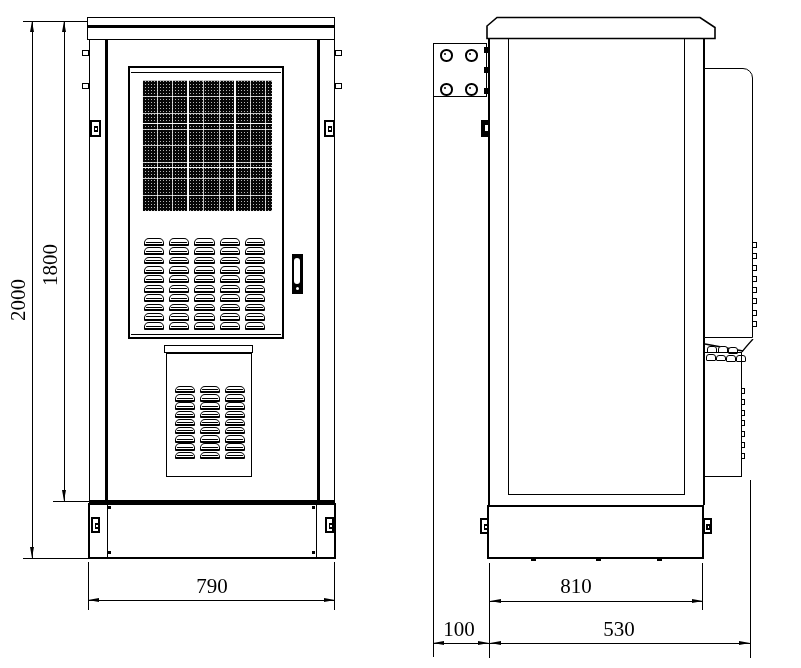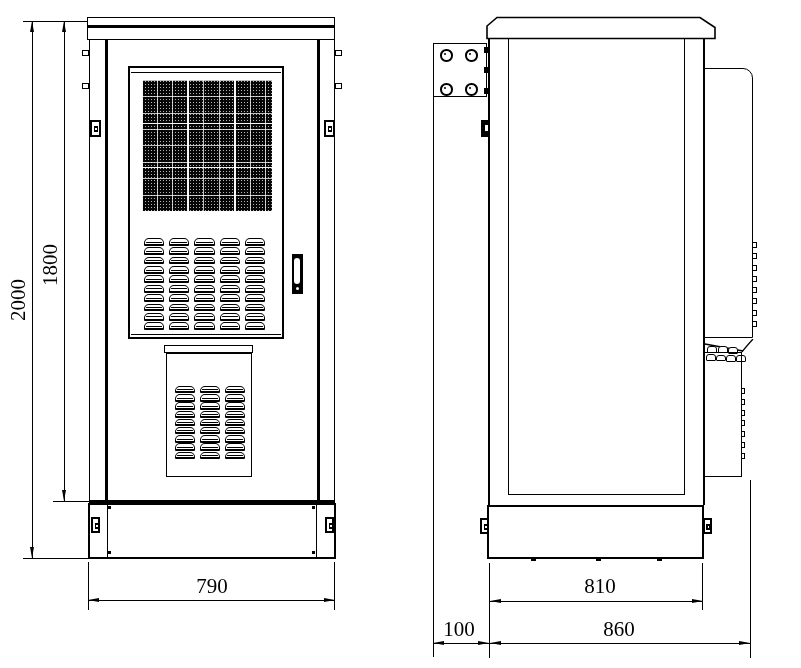--- a/index.html
+++ b/index.html
@@ -272,25 +272,25 @@
     <div class="nub" style="left:596px;top:557px;"></div>
     <div class="nub" style="left:657px;top:557px;"></div>
 
     <div class="vl" style="left:489px;top:563px;height:95px;"></div>
     <div class="vl" style="left:702px;top:563px;height:47px;"></div>
     <div class="vl" style="left:750px;top:480px;height:178px;"></div>
 
     <div class="hl" style="left:490px;top:601px;width:213px;"></div>
     <div class="arr arr-l" style="left:490px;top:599px;"></div>
     <div class="arr arr-r" style="left:692px;top:599px;"></div>
-    <div class="dim-label-h" style="left:600px;top:574px;">810</div>
+    <div class="dim-label-h" style="left:576px;top:574px;">810</div>
 
     <div class="hl" style="left:433px;top:643px;width:57px;"></div>
     <div class="arr arr-l" style="left:433px;top:641px;"></div>
     <div class="arr arr-r" style="left:478px;top:641px;"></div>
     <div class="dim-label-h" style="left:459px;top:617px;">100</div>
 
     <div class="hl" style="left:490px;top:643px;width:260px;"></div>
     <div class="arr arr-l" style="left:490px;top:641px;"></div>
     <div class="arr arr-r" style="left:739px;top:641px;"></div>
-    <div class="dim-label-h" style="left:619px;top:617px;">860</div>
+    <div class="dim-label-h" style="left:619px;top:617px;">530</div>
   </div>
 </div>
 
 </body></html>

